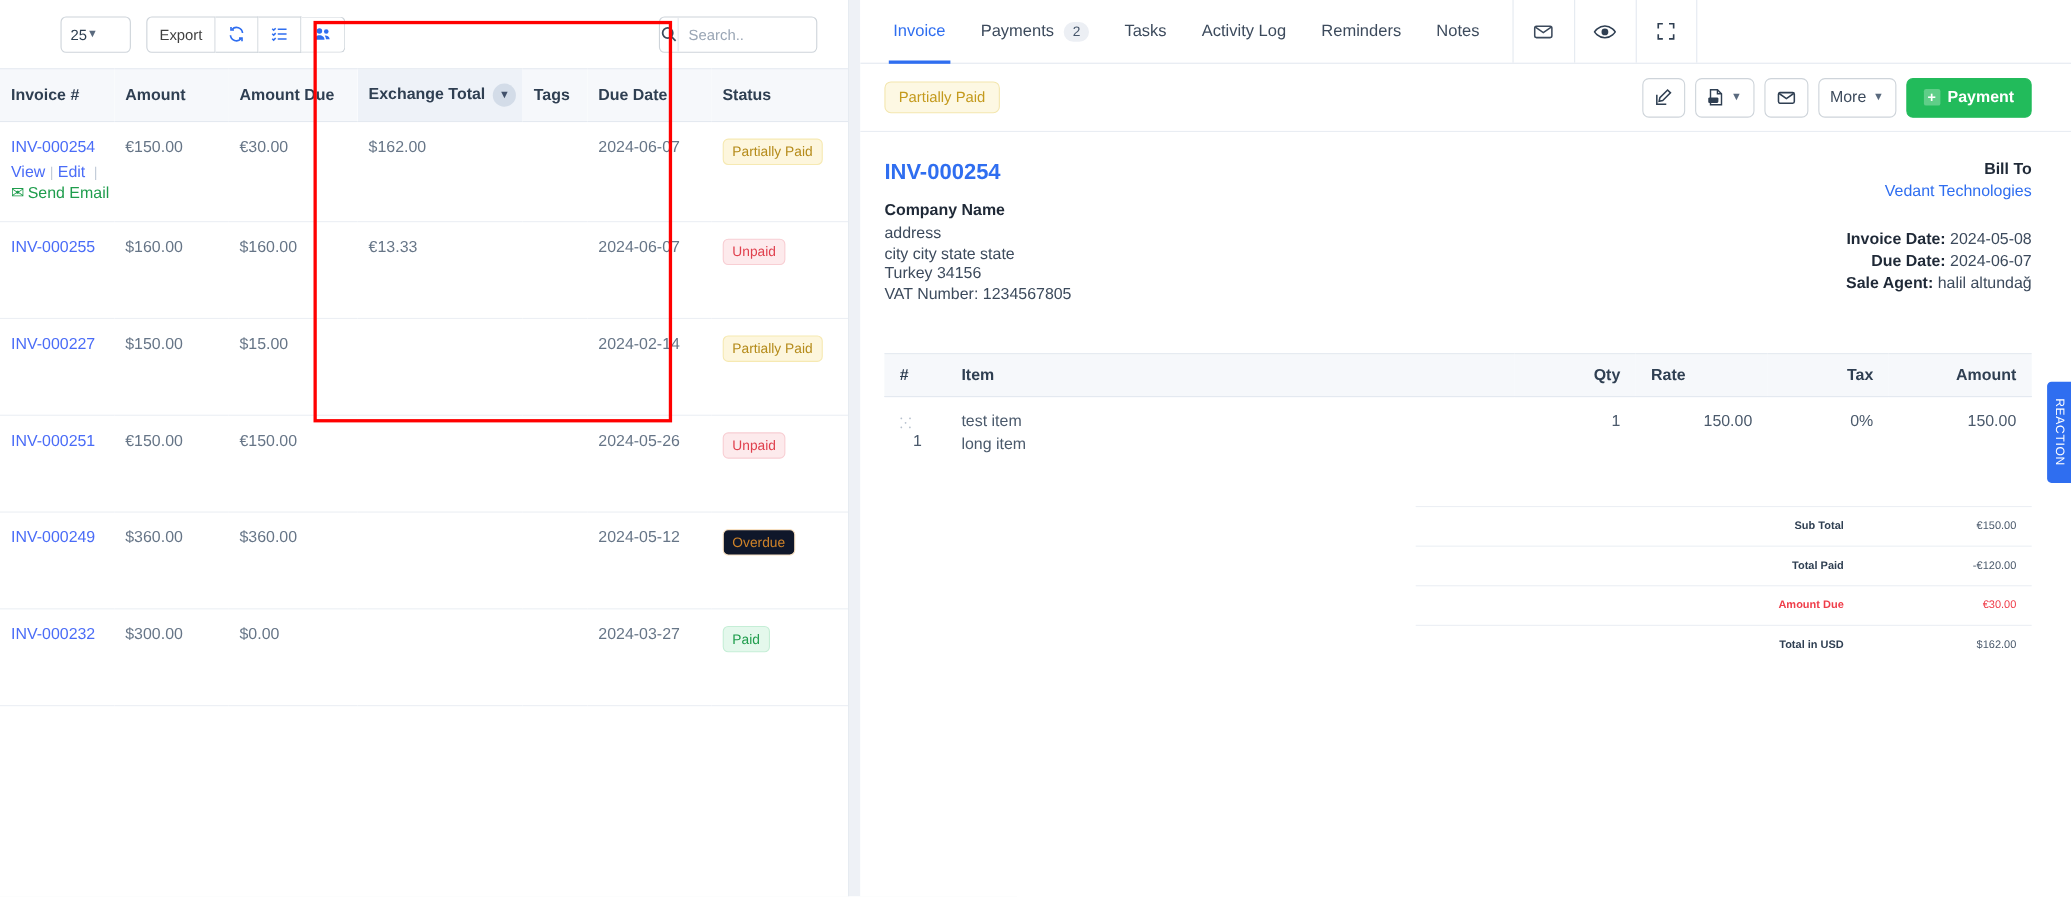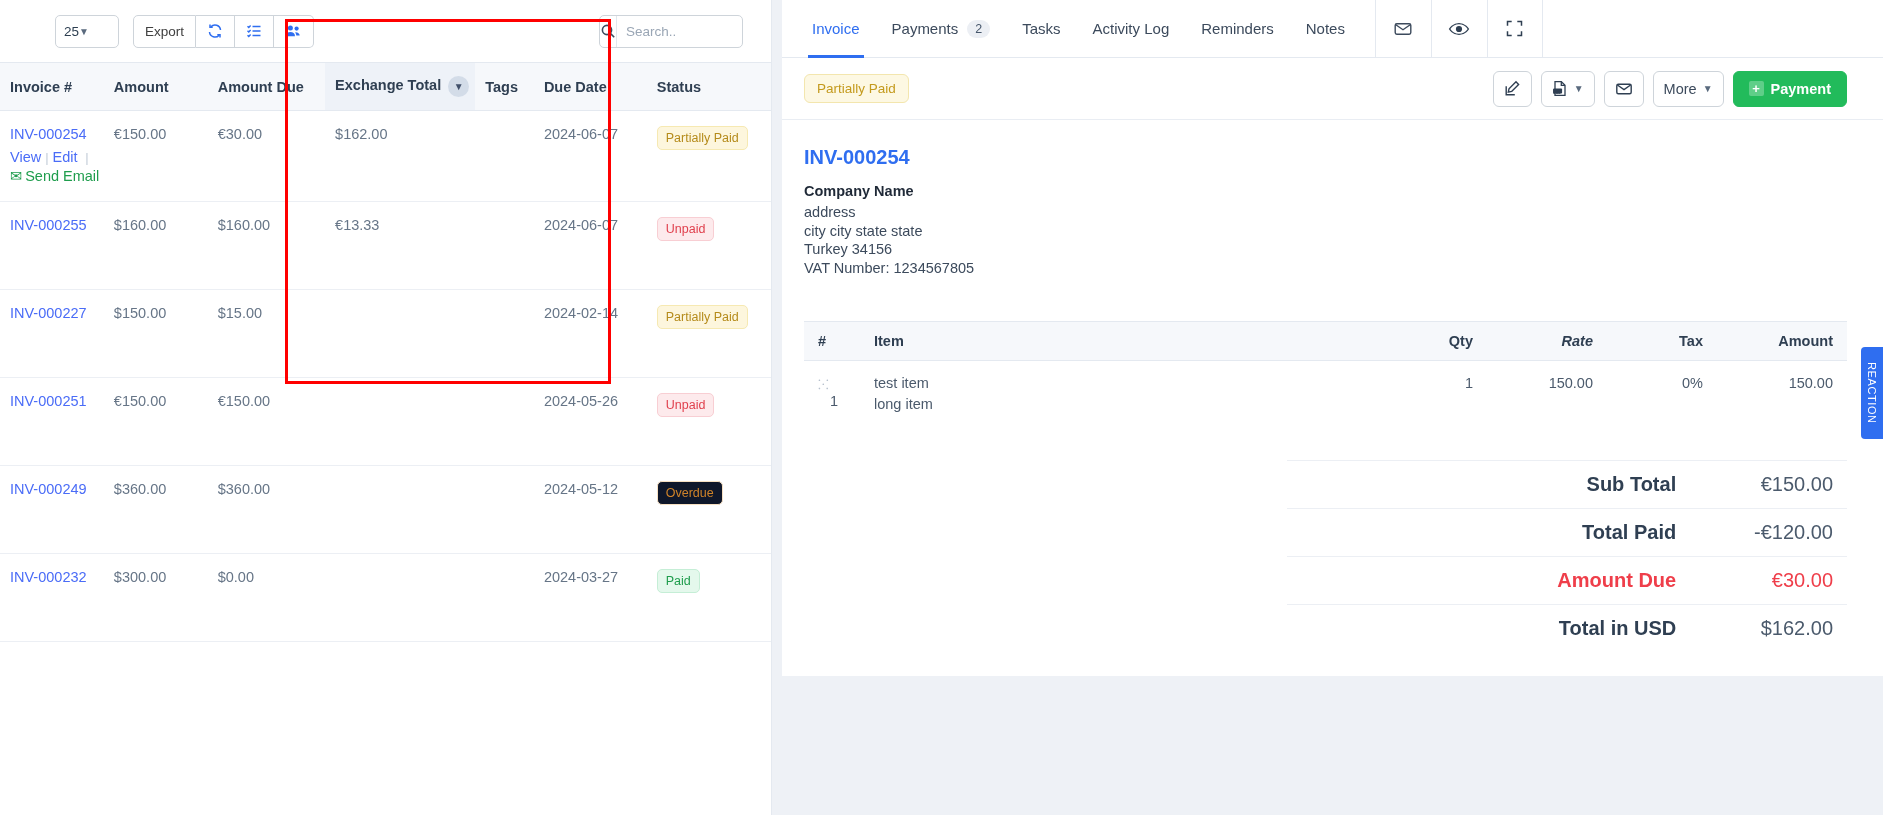--- a/index.html
+++ b/index.html
@@ -130,21 +130,21 @@
     position: absolute;
     left: 285px; top: 19px;
     width: 326px; height: 365px;
     border: 3px solid #ff0000;
     pointer-events: none;
     z-index: 40;
   }
 
   
   .right-panel {
-    flex: 1; height: 676px;
+    flex: 1; height: 815px;
     background: #ffffff;
     position: relative;
     overflow: hidden;
     margin-left: 10px;
   }
   .tabbar {
     height: 58px;
     display: flex; align-items: stretch;
     border-bottom: 1px solid #e4e9f0;
     background: #fff;
@@ -237,21 +237,21 @@
   table.items tbody td {
     font-size: 14.5px; color: #4b5a6c;
     padding: 14px;
     vertical-align: top;
   }
   .grip { color: #b6c0cd; font-size: 13px; letter-spacing: 1px; }
   .item-sub { color: #4b5a6c; margin-top: 5px; }
 
   table.totals { border-collapse: collapse; margin-left: auto; margin-top: 34px; width: 560px; }
   table.totals td {
-    font-size: 20px; color: #2f3f52;
+    font-size: 10px; color: #2f3f52;
     padding: 12px 14px;
     border-top: 1px solid #eceff4;
   }
   table.totals td.lbl { text-align: right; font-weight: bold; width: 72%; }
   table.totals td.val { text-align: right; color: #4b5a6c; }
   table.totals tr.due td { color: #ef3e4a; }
   table.totals tr.due td.val { color: #ef3e4a; }
 
   
   .reaction {
@@ -481,37 +481,53 @@
         <div class="inv-head-left">
           <div class="inv-no">INV-000254</div>
           <div class="co-name">Company Name</div>
           <div id="addr-lines">
               <div class="co-line">address</div>
               <div class="co-line">city city state state</div>
               <div class="co-line">Turkey 34156</div>
               <div class="co-line">VAT Number: 1234567805</div>
             </div>
         </div>
+        <div class="inv-head-right">
+          <div class="bill-to-lbl">Bill To</div>
+          <div class="bill-to-name">Vedant Technologies</div>
+          <div class="meta-line" style="margin-top:28px">
+            <b>Invoice Date:</b>
+            <span>2024-05-08</span>
+          </div>
+          <div class="meta-line">
+            <b>Due Date:</b>
+            <span>2024-06-07</span>
+          </div>
+          <div class="meta-line">
+            <b>Sale Agent:</b>
+            <span>halil altundağ</span>
+          </div>
+        </div>
       </div>
 
       <table class="items">
         <colgroup>
           <col style="width:56px">
             <col>
             <col style="width:110px">
           <col style="width:120px">
             <col style="width:110px">
             <col style="width:130px">
         </colgroup>
         <thead>
             <tr id="items-hdr">
               <th style="text-align: left;">#</th>
               <th style="text-align: left;">Item</th>
               <th style="text-align: right;">Qty</th>
-              <th style="text-align: right; font-style: italic;">Rate</th>
+              <th style="text-align: left;">Rate</th>
               <th style="text-align: right;">Tax</th>
               <th style="text-align: right;">Amount</th>
             </tr>
           </thead>
         <tbody id="items-body">
             <tr>
               <td><span class="grip">⁙</span><span style="margin-left: 12px;">1</span></td>
               <td>
                 <div>test item</div>
                 <div class="item-sub">long item</div>

